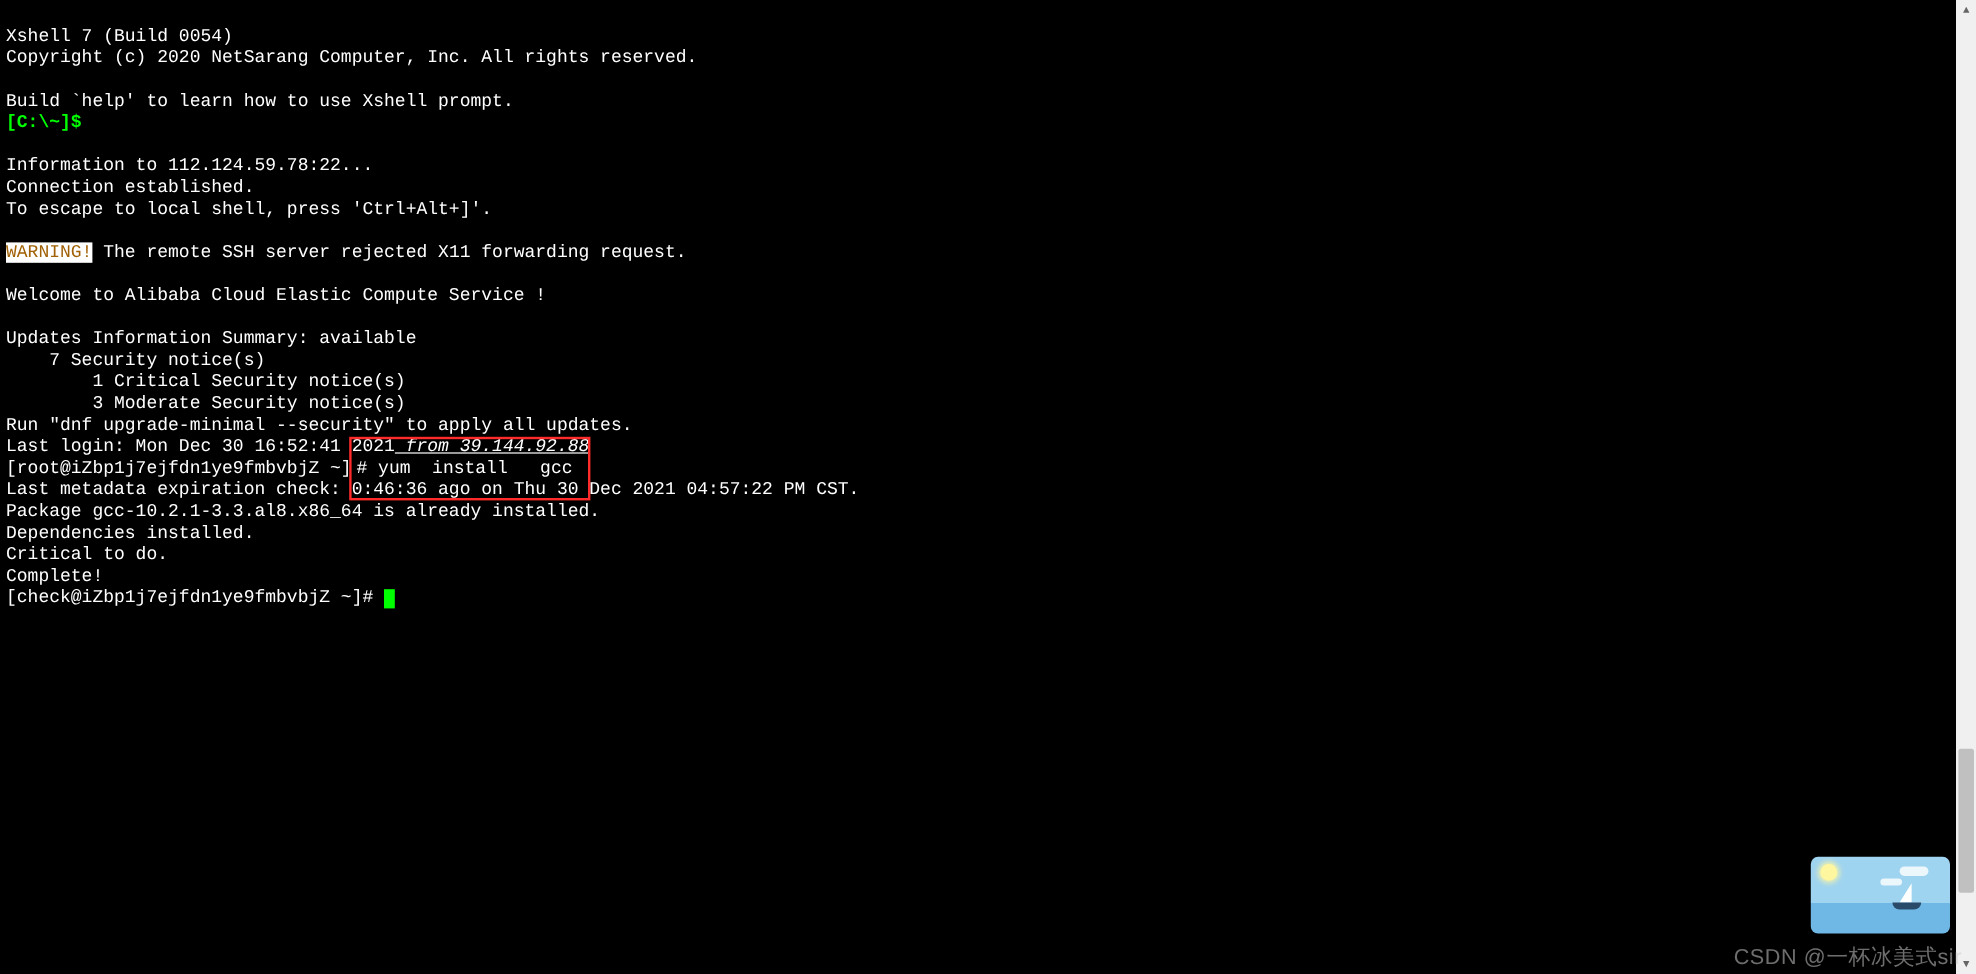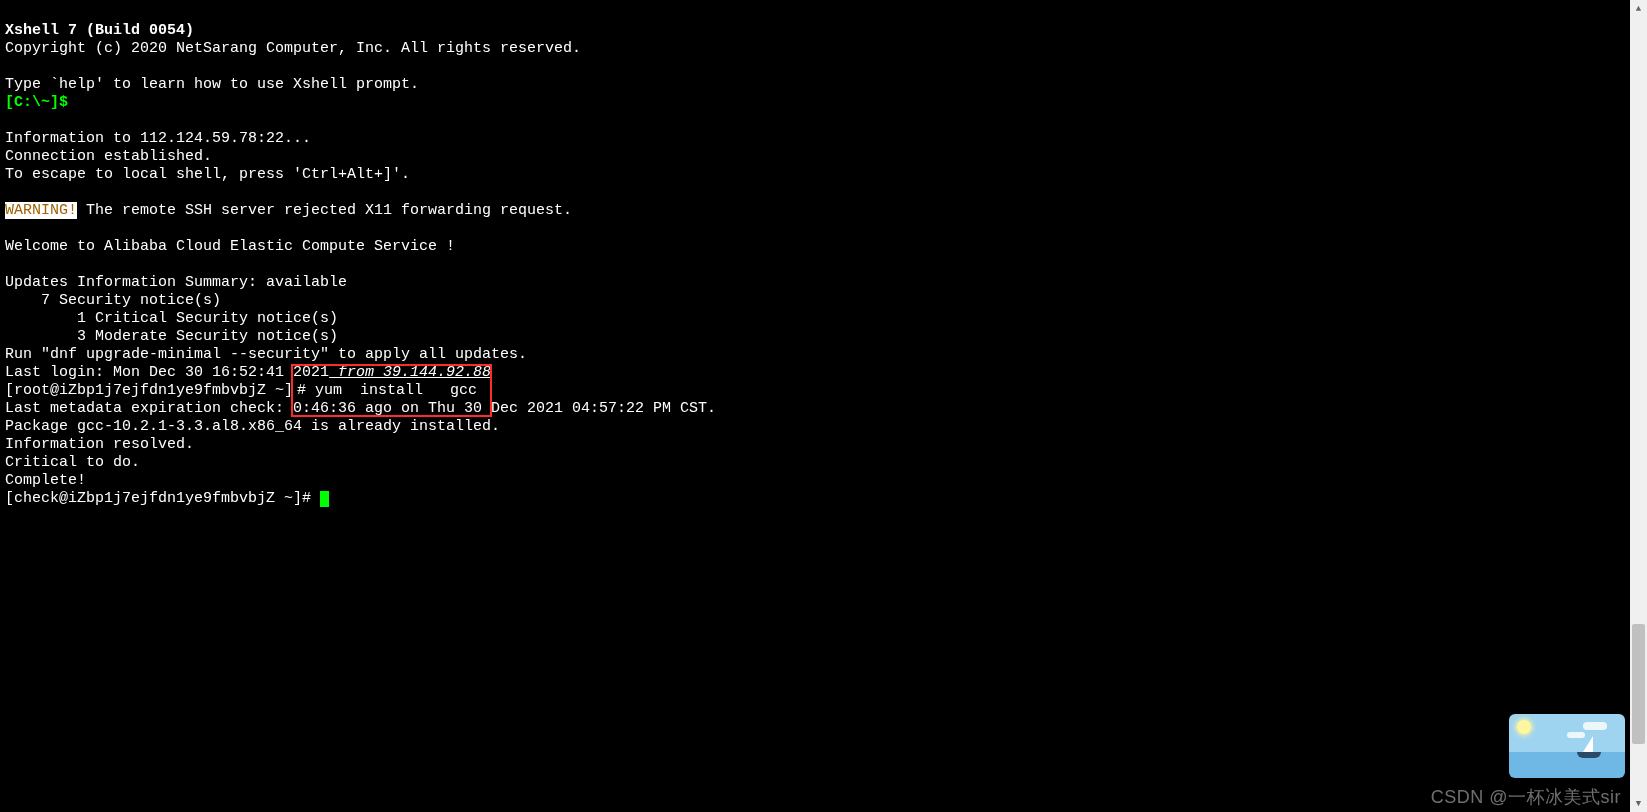--- a/index.html
+++ b/index.html
@@ -11,21 +11,21 @@
     font-family: "Consolas", "Courier New", monospace;
     font-size: 15px;
     line-height: 18px;
     position: relative;
   }
   .terminal {
     padding: 4px 5px;
     color: #fff;
     white-space: pre;
   }
-  .bold { font-weight: bold; }
+  .bold { font-weight: normal; }
   .green-bold { color: #00ff00; font-weight: bold; }
   .reverse { background: #fff; color: #a16207; }
   .underline { text-decoration: underline; font-style: italic; }
   .redbox {
     border: 2px solid #ff2a2a;
     padding: 16px 4px;
     margin-left: -2px;
   }
   .cursor {
     display: inline-block;
@@ -48,21 +48,21 @@
     display: flex; align-items: center; justify-content: center;
     color: #666; font-size: 9px;
   }
   .sb-track { flex: 1; position: relative; background: #f0f0f0; }
   .sb-thumb {
     position: absolute; left: 2px; width: 13px;
     background: #c0c0c0; border-radius: 2px;
   }
   .watermark {
     position: absolute;
-    right: 26px; bottom: 6px;
+    right: 12px; bottom: 6px;
     font-family: Arial, sans-serif;
     font-size: 18px;
     color: rgba(200,200,200,0.55);
     letter-spacing: 0.5px;
   }
   .corner-img {
     position: absolute;
     right: 22px; bottom: 34px;
     width: 116px; height: 64px;
     border-radius: 6px;
@@ -92,41 +92,41 @@
     background: #2a4a6a; border-radius: 0 0 6px 6px;
   }
 </style>
 </head>
 <body>
 
 <div class="terminal">
 <span class="bold">Xshell 7 (Build 0054)</span>
 <span>Copyright (c) 2020 NetSarang Computer, Inc. All rights reserved.</span>
 
-<span>Type `help' to learn how to use Xshell prompt.</span>
+<span>Build `help' to learn how to use Xshell prompt.</span>
 <span class="green-bold">[C:\~]$</span>
 
 <span>Information to 112.124.59.78:22...</span>
 <span>Connection established.</span>
 <span>To escape to local shell, press 'Ctrl+Alt+]'.</span>
 
 <span class="reverse">WARNING!</span><span> The remote SSH server rejected X11 forwarding request.</span>
 
 <span>Welcome to Alibaba Cloud Elastic Compute Service !</span>
 
 <span>Updates Information Summary: available</span>
 <span>    7 Security notice(s)</span>
 <span>        1 Critical Security notice(s)</span>
 <span>        3 Moderate Security notice(s)</span>
 <span>Run "dnf upgrade-minimal --security" to apply all updates.</span>
 <span>Last login: Mon Dec 30 16:52:41 2021</span><span class="underline"> from 39.144.92.88</span>
 <span>[root@iZbp1j7ejfdn1ye9fmbvbjZ ~]</span><span class="redbox"><span>#</span><span> yum  install   gcc </span></span>
 <span>Last metadata expiration check: 0:46:36 ago on Thu 30 Dec 2021 04:57:22 PM CST.</span>
 <span>Package gcc-10.2.1-3.3.al8.x86_64 is already installed.</span>
-<span>Information resolved.</span>
+<span>Dependencies installed.</span>
 <span>Critical to do.</span>
 <span>Complete!</span>
 <span>[check@iZbp1j7ejfdn1ye9fmbvbjZ ~]# </span><span class="cursor"></span>
 </div>
 
 <div class="scrollbar">
   <div class="sb-btn">▲</div>
   <div class="sb-track">
     <div class="sb-thumb" style="top: 78%; height: 120px;"></div>
   </div>

